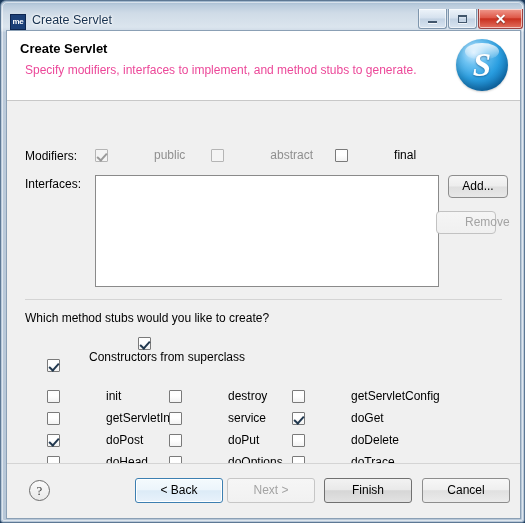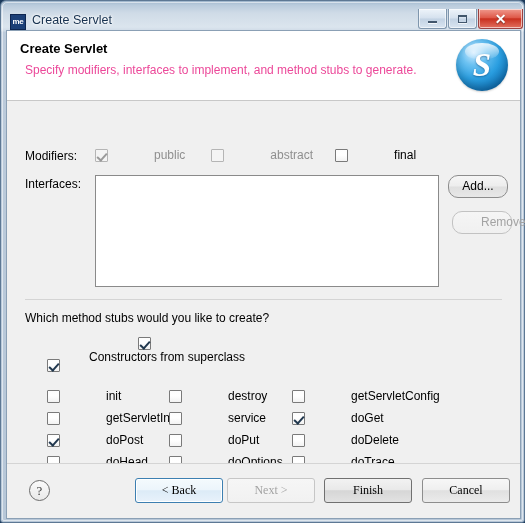--- a/index.html
+++ b/index.html
@@ -260,30 +260,30 @@
     width: 344px; height: 112px;
     background: #ffffff;
     border: 1px solid #8a8a8a;
     box-sizing: border-box;
   }
   .sidebtn {
     position: absolute;
     width: 60px; height: 23px;
     box-sizing: border-box;
     border: 1px solid #8d8d8d;
-    border-radius: 10px;
+    border-radius: 4px;
     background: linear-gradient(to bottom, #f6f6f6 0%, #ededed 48%, #dfdfdf 52%, #e8e8e8 100%);
     font-size: 12px;
     color: #000;
     text-align: center;
     line-height: 21px;
   }
   .sidebtn.add { right: 12px; top: 74px; }
   .sidebtn.remove {
-    right: 8px; top: 110px;
+    right: 24px; top: 110px;
     color: #a3a3a3;
     border-color: #c2c2c2;
     background: linear-gradient(to bottom, #f5f5f5 0%, #f0f0f0 100%);
     padding-left: 28px;
   }
 
   .separator {
     position: absolute;
     left: 18px;
     width: 477px;
@@ -340,21 +340,21 @@
     top: 14px;
     width: 88px; height: 25px;
     box-sizing: border-box;
     border: 1px solid #8d8d8d;
     border-radius: 3px;
     background: linear-gradient(to bottom, #f7f7f7 0%, #efefef 47%, #e0e0e0 51%, #ebebeb 100%);
     font-size: 12px;
     color: #000;
     text-align: center;
     line-height: 23px;
-    font-family: Liberation Serif, serif;
+    font-family: Liberation Sans, sans-serif;
   }
   .btn.back {
     left: 128px;
     border: 1px solid #3c7fb1;
     box-shadow: inset 0 0 0 1px #ffffff;
     background: linear-gradient(to bottom, #f4fafd 0%, #ecf5fb 47%, #dcebf7 51%, #e8f2fb 100%);
   }
   .btn.next {
     left: 220px;
     color: #a3a3a3;

